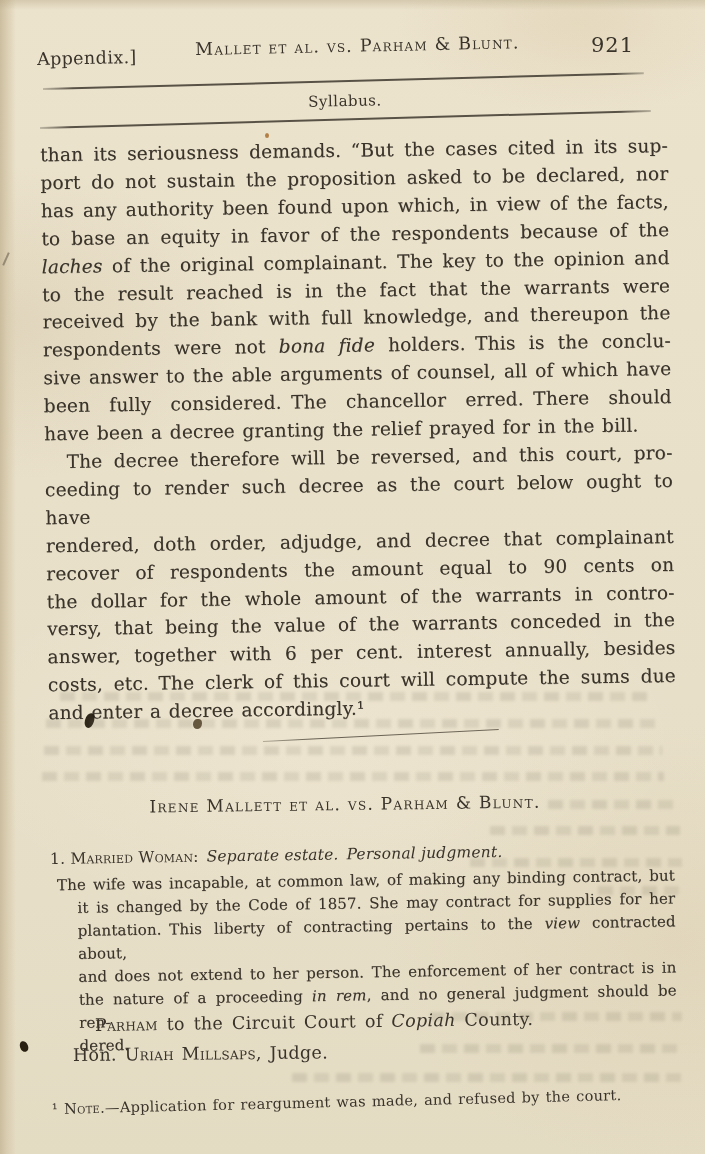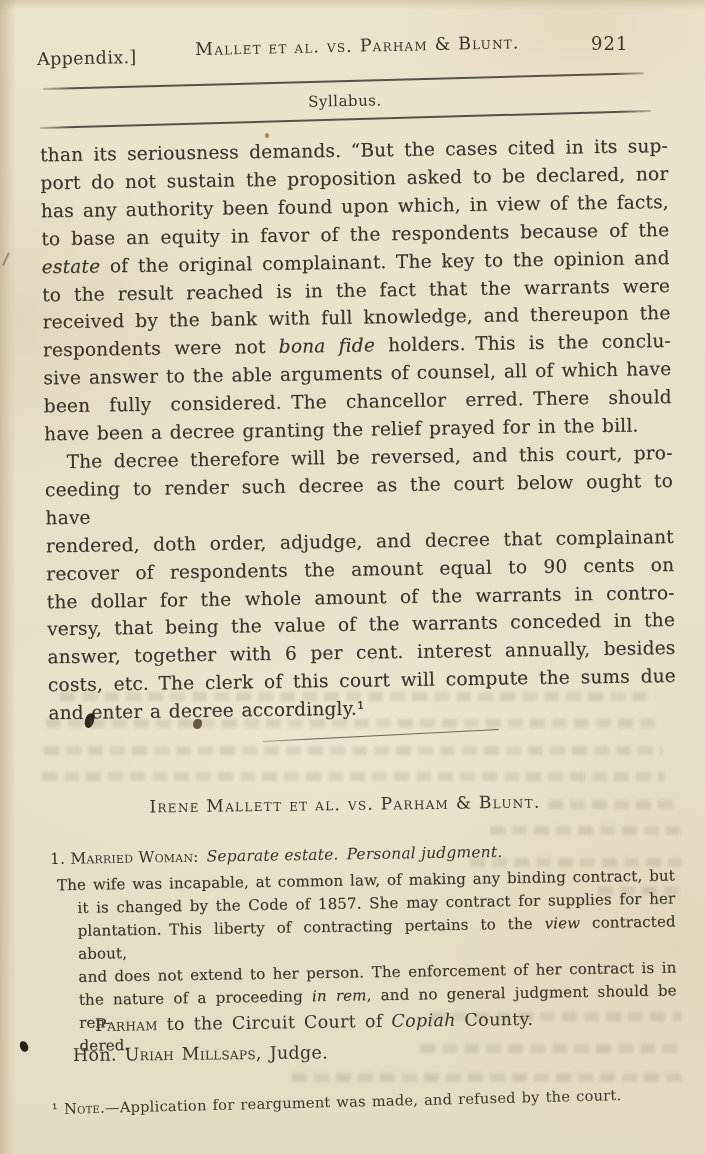--- a/index.html
+++ b/index.html
@@ -26,21 +26,21 @@
   .edge-top{
     position:absolute;left:0;top:0;width:100%;height:10px;
     background:linear-gradient(180deg,rgba(172,156,120,.35),rgba(172,156,120,0));
   }
   .sc-all,.sc{font-variant:small-caps;}
   i{font-style:italic;}
 
   
   .rh-left{position:absolute;left:37px;top:49px;font-size:17.5px;transform:rotate(-1.2deg);transform-origin:left center;letter-spacing:.4px;}
   .rh-center{position:absolute;left:150px;top:40px;width:415px;text-align:center;font-size:17.5px;letter-spacing:1.2px;transform:rotate(-1.2deg);transform-origin:left center;}
-  .rh-right{position:absolute;left:591px;top:33px;font-size:18px;letter-spacing:1px;}
+  .rh-right{position:absolute;left:591px;top:33px;font-size:21px;letter-spacing:1px;}
 
   .rule{position:absolute;height:2px;transform-origin:left center;
     background:linear-gradient(90deg,rgba(62,56,46,.25),rgba(62,56,46,.85) 5%,rgba(62,56,46,.85) 95%,rgba(62,56,46,.3));}
   .rule-a{left:43px;top:88px;width:601px;transform:rotate(-1.5deg);}
   .rule-b{left:40px;top:127px;width:611px;transform:rotate(-1.6deg);}
   .rule-divider{left:263px;top:741px;width:236px;height:1.3px;transform:rotate(-2.9deg);
     background:linear-gradient(90deg,rgba(70,62,50,.35),rgba(70,62,50,.8) 20%,rgba(70,62,50,.75));}
 
   .syllabus-label{position:absolute;left:0;top:92px;width:690px;text-align:center;font-size:15px;letter-spacing:.5px;transform:rotate(-1deg);}
 
@@ -101,21 +101,21 @@
   <div class="rule rule-a"></div>
   <div class="syllabus-label">Syllabus.</div>
   <div class="rule rule-b"></div>
 
   <section class="opinion">
     <div class="para para-1">
         <div class="tline">than its seriousness demands. “But the cases cited in its sup-</div>
         <div class="tline">port do not sustain the proposition asked to be declared, nor</div>
         <div class="tline">has any authority been found upon which, in view of the facts,</div>
         <div class="tline">to base an equity in favor of the respondents because of the</div>
-        <div class="tline"><i>estate</i> of the original complainant. The key to the opinion and</div>
+        <div class="tline"><i>laches</i> of the original complainant. The key to the opinion and</div>
         <div class="tline">to the result reached is in the fact that the warrants were</div>
         <div class="tline">received by the bank with full knowledge, and thereupon the</div>
         <div class="tline">respondents were not <i>bona fide</i> holders. This is the conclu-</div>
         <div class="tline">sive answer to the able arguments of counsel, all of which have</div>
         <div class="tline">been fully considered. The chancellor erred. There should</div>
         <div class="tline last">have been a decree granting the relief prayed for in the bill.</div>
       </div>
     <div class="para para-2">
         <div class="tline">The decree therefore will be reversed, and this court, pro-</div>
         <div class="tline">ceeding to render such decree as the court below ought to have</div>

